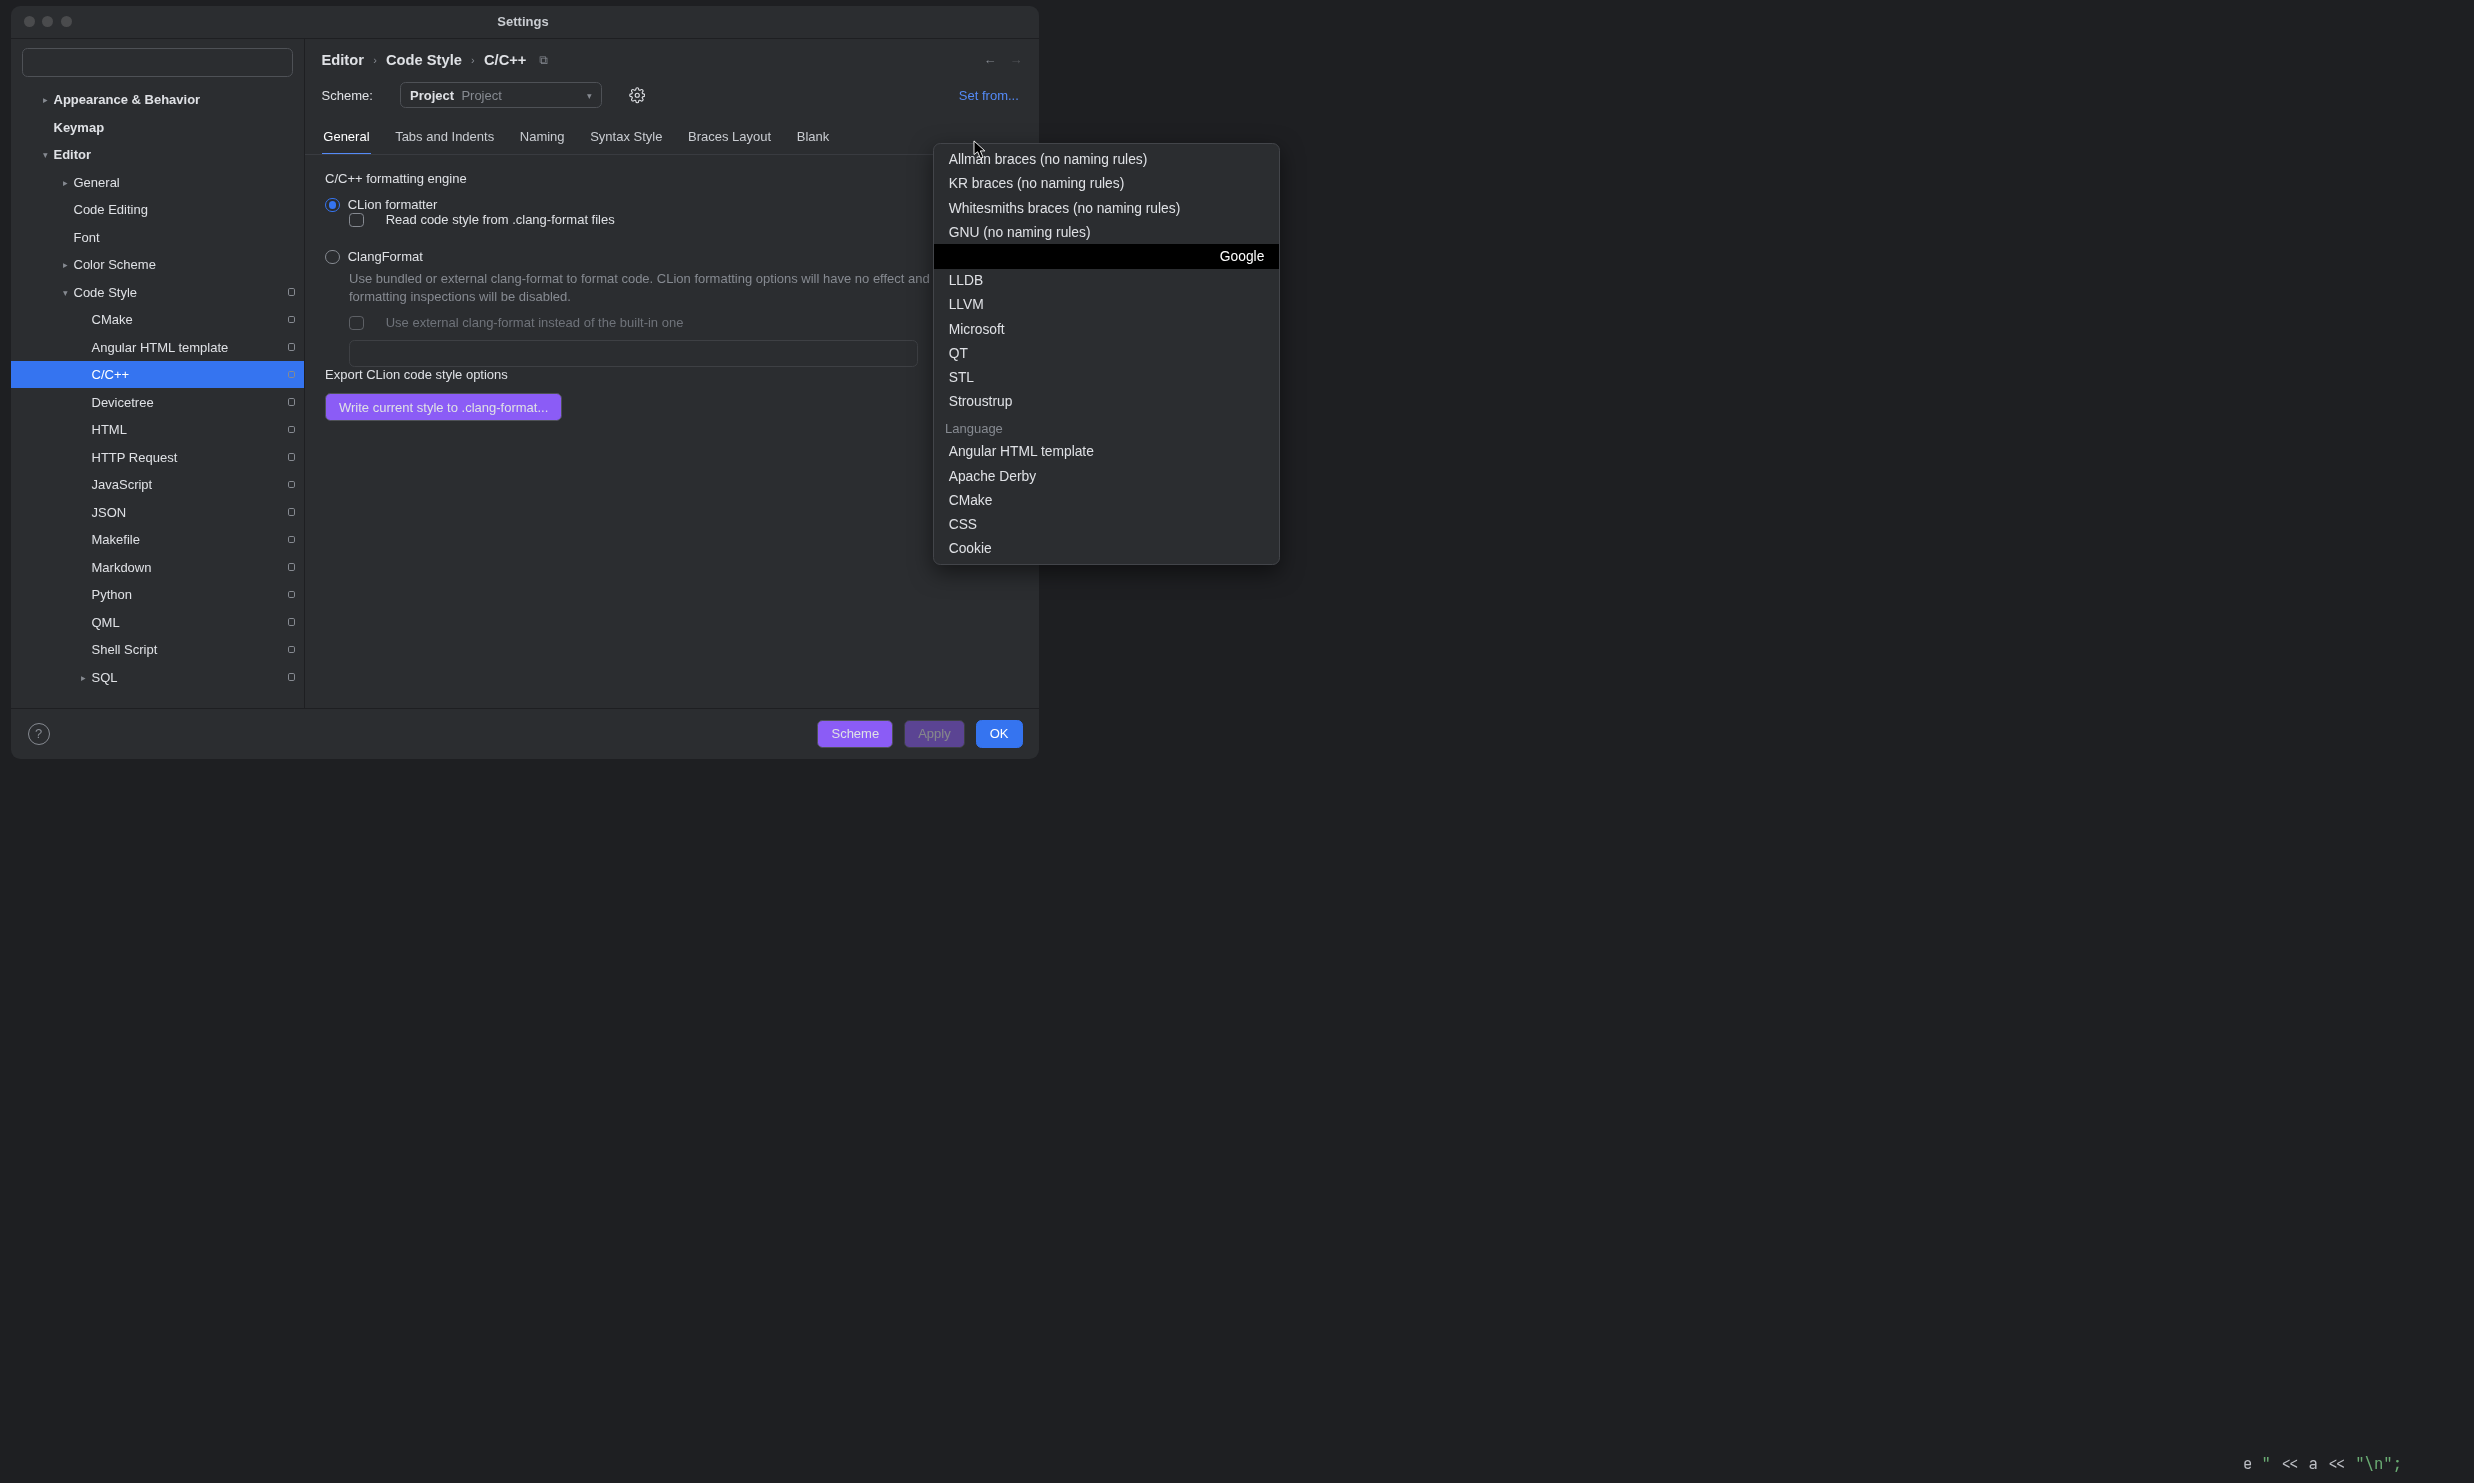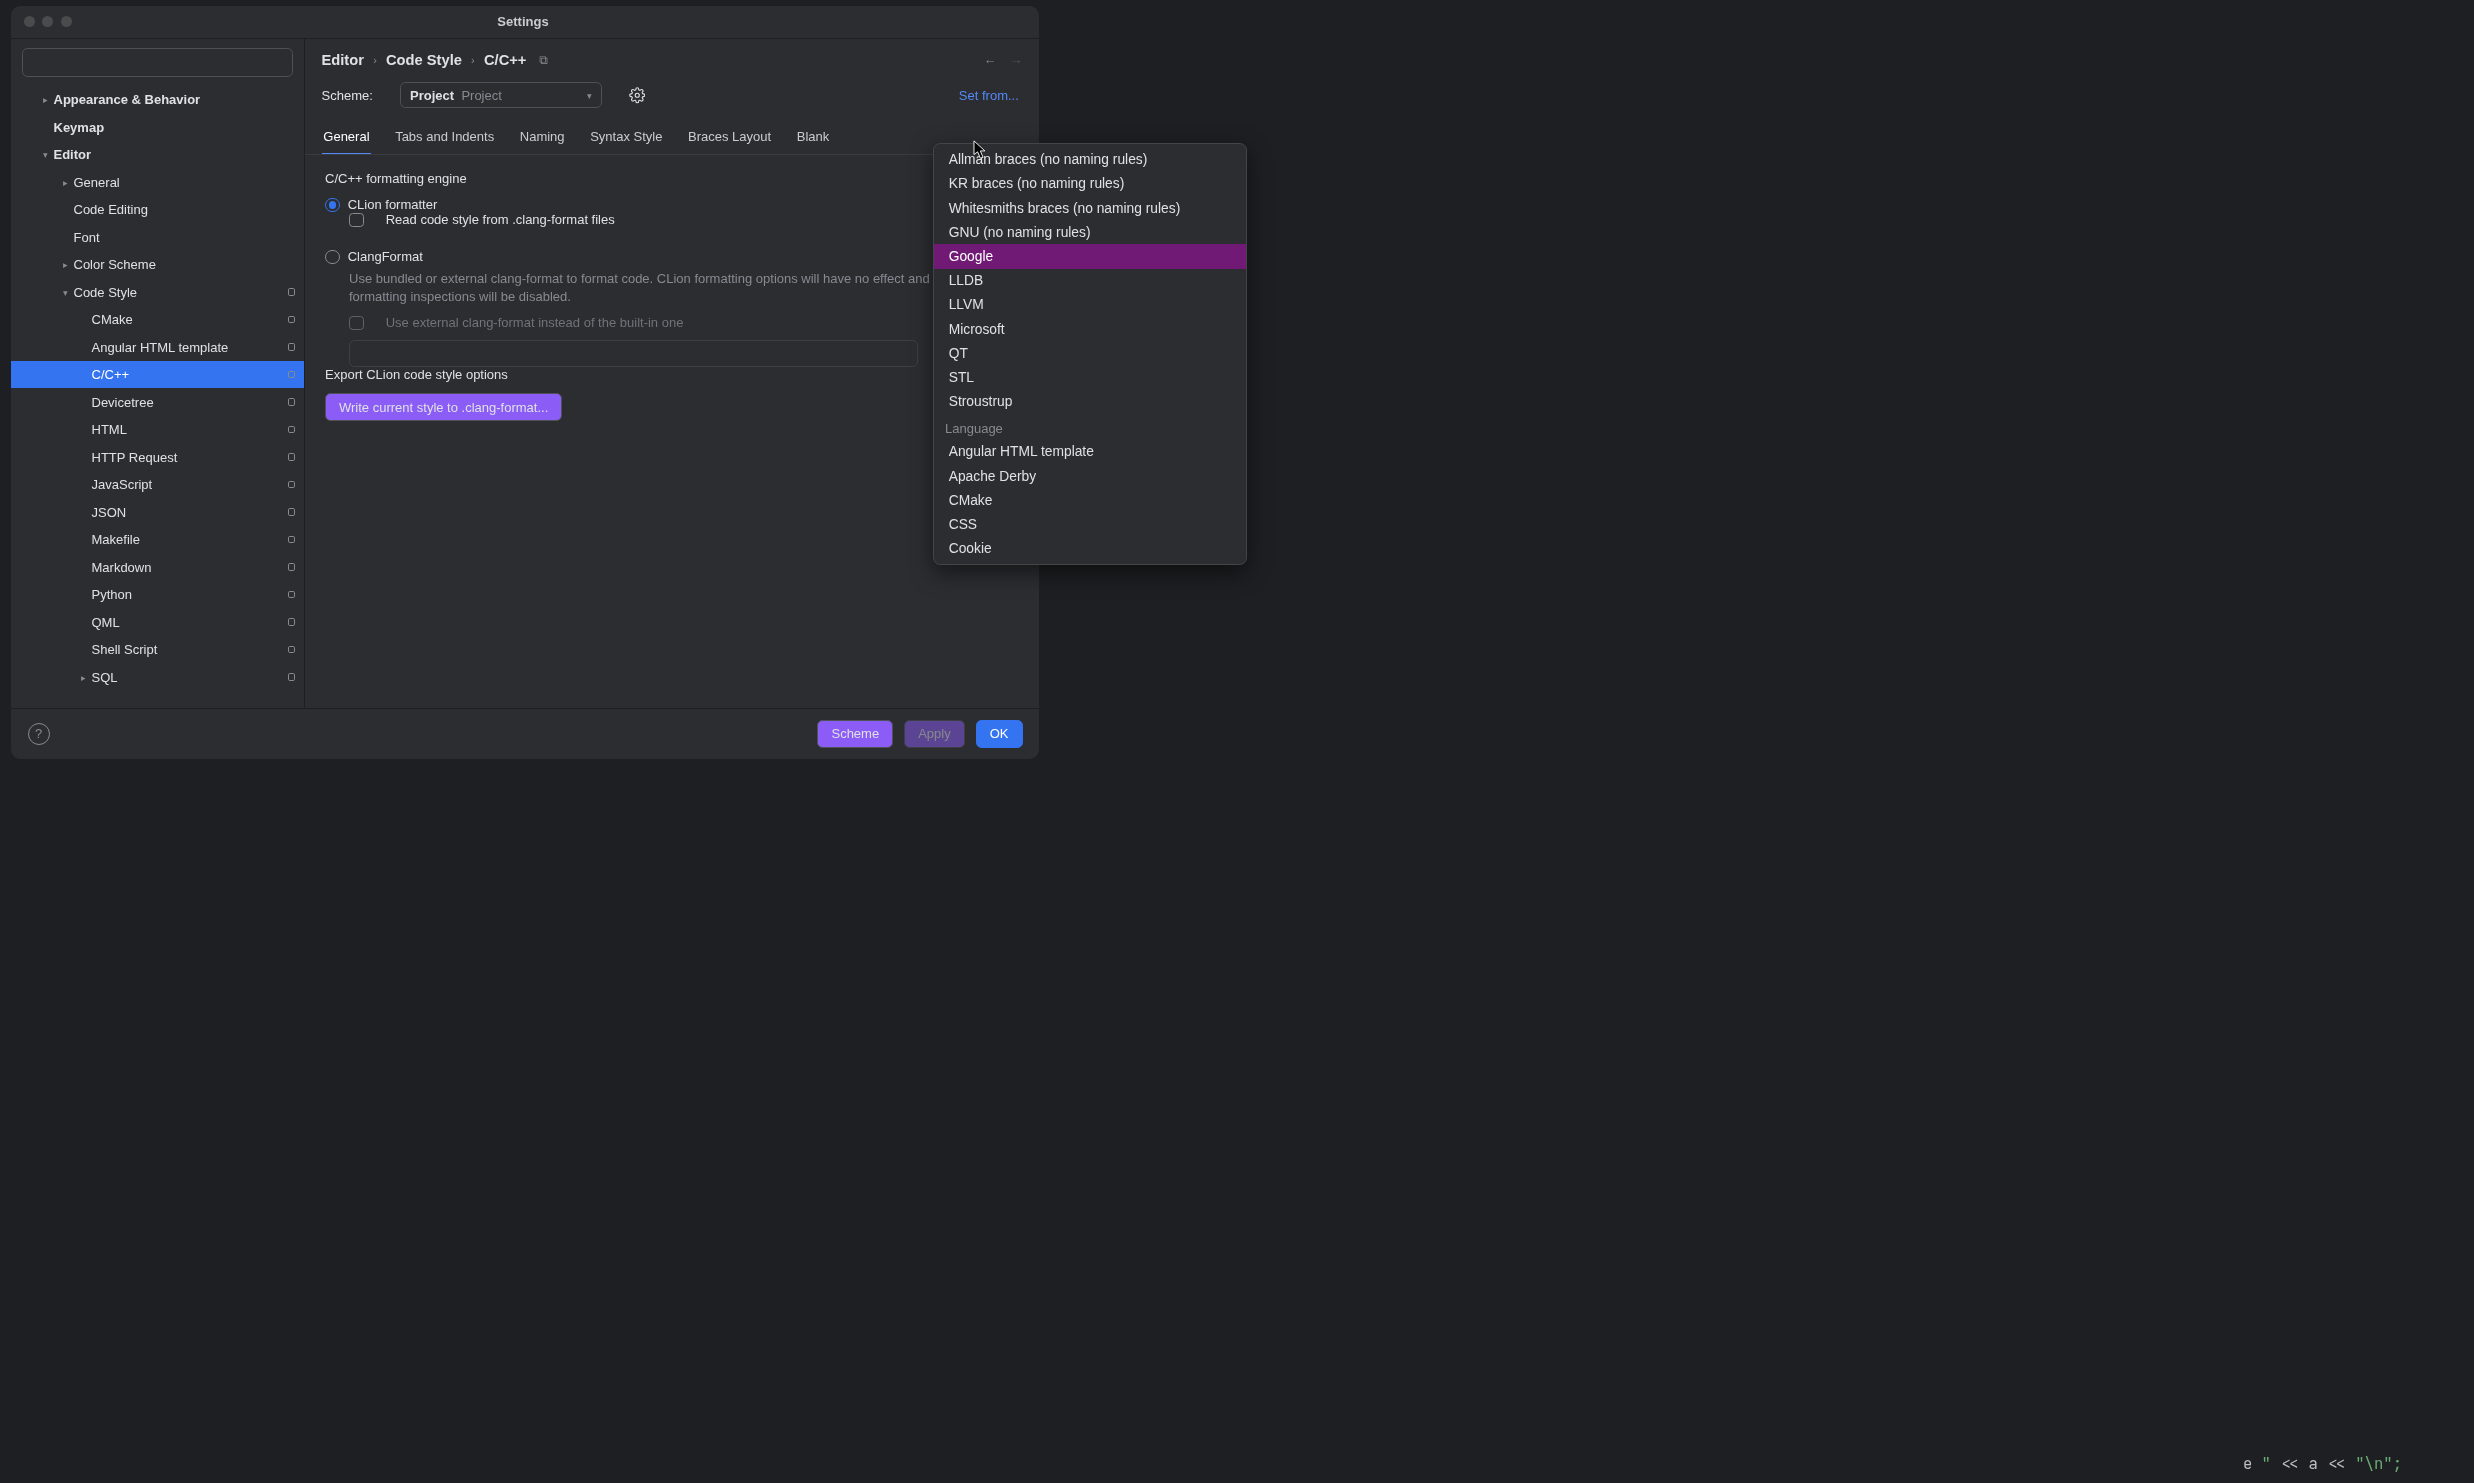--- a/index.html
+++ b/index.html
@@ -246,34 +246,34 @@
       border: 1.4px solid #868a91;
       border-radius: 50%;
       display: flex; align-items: center; justify-content: center;
       color: #868a91;
     }
     .spacer { flex: 1; }
     .popup {
       position: absolute;
       top: 143px;
       left: 933px;
-      width: 314px;
+      width: 347px;
       background: #2b2d30;
       border: 0.9px solid #43454a;
       border-radius: 7.3px;
       box-shadow: 0 7.3px 22px rgba(0,0,0,.5);
       padding: 3.7px 0;
       z-index: 10;
     }
     .popup-item {
       padding: 4.6px 14.7px;
       cursor: pointer;
       font-size: 13.8px;
     }
-    .popup-item.selected { background: #701a75; color: #fff; }
+    .popup-item.selected { background: #000000; color: #fff; text-align: right; }
     .popup-header {
       padding: 7.3px 11px 3.7px 11px;
       color: #868a91;
       font-size: 13px;
     }
     .cursor {
       position: absolute;
       top: 140px; left: 973px;
       width: 14.7px; height: 20px;
       z-index: 20;

